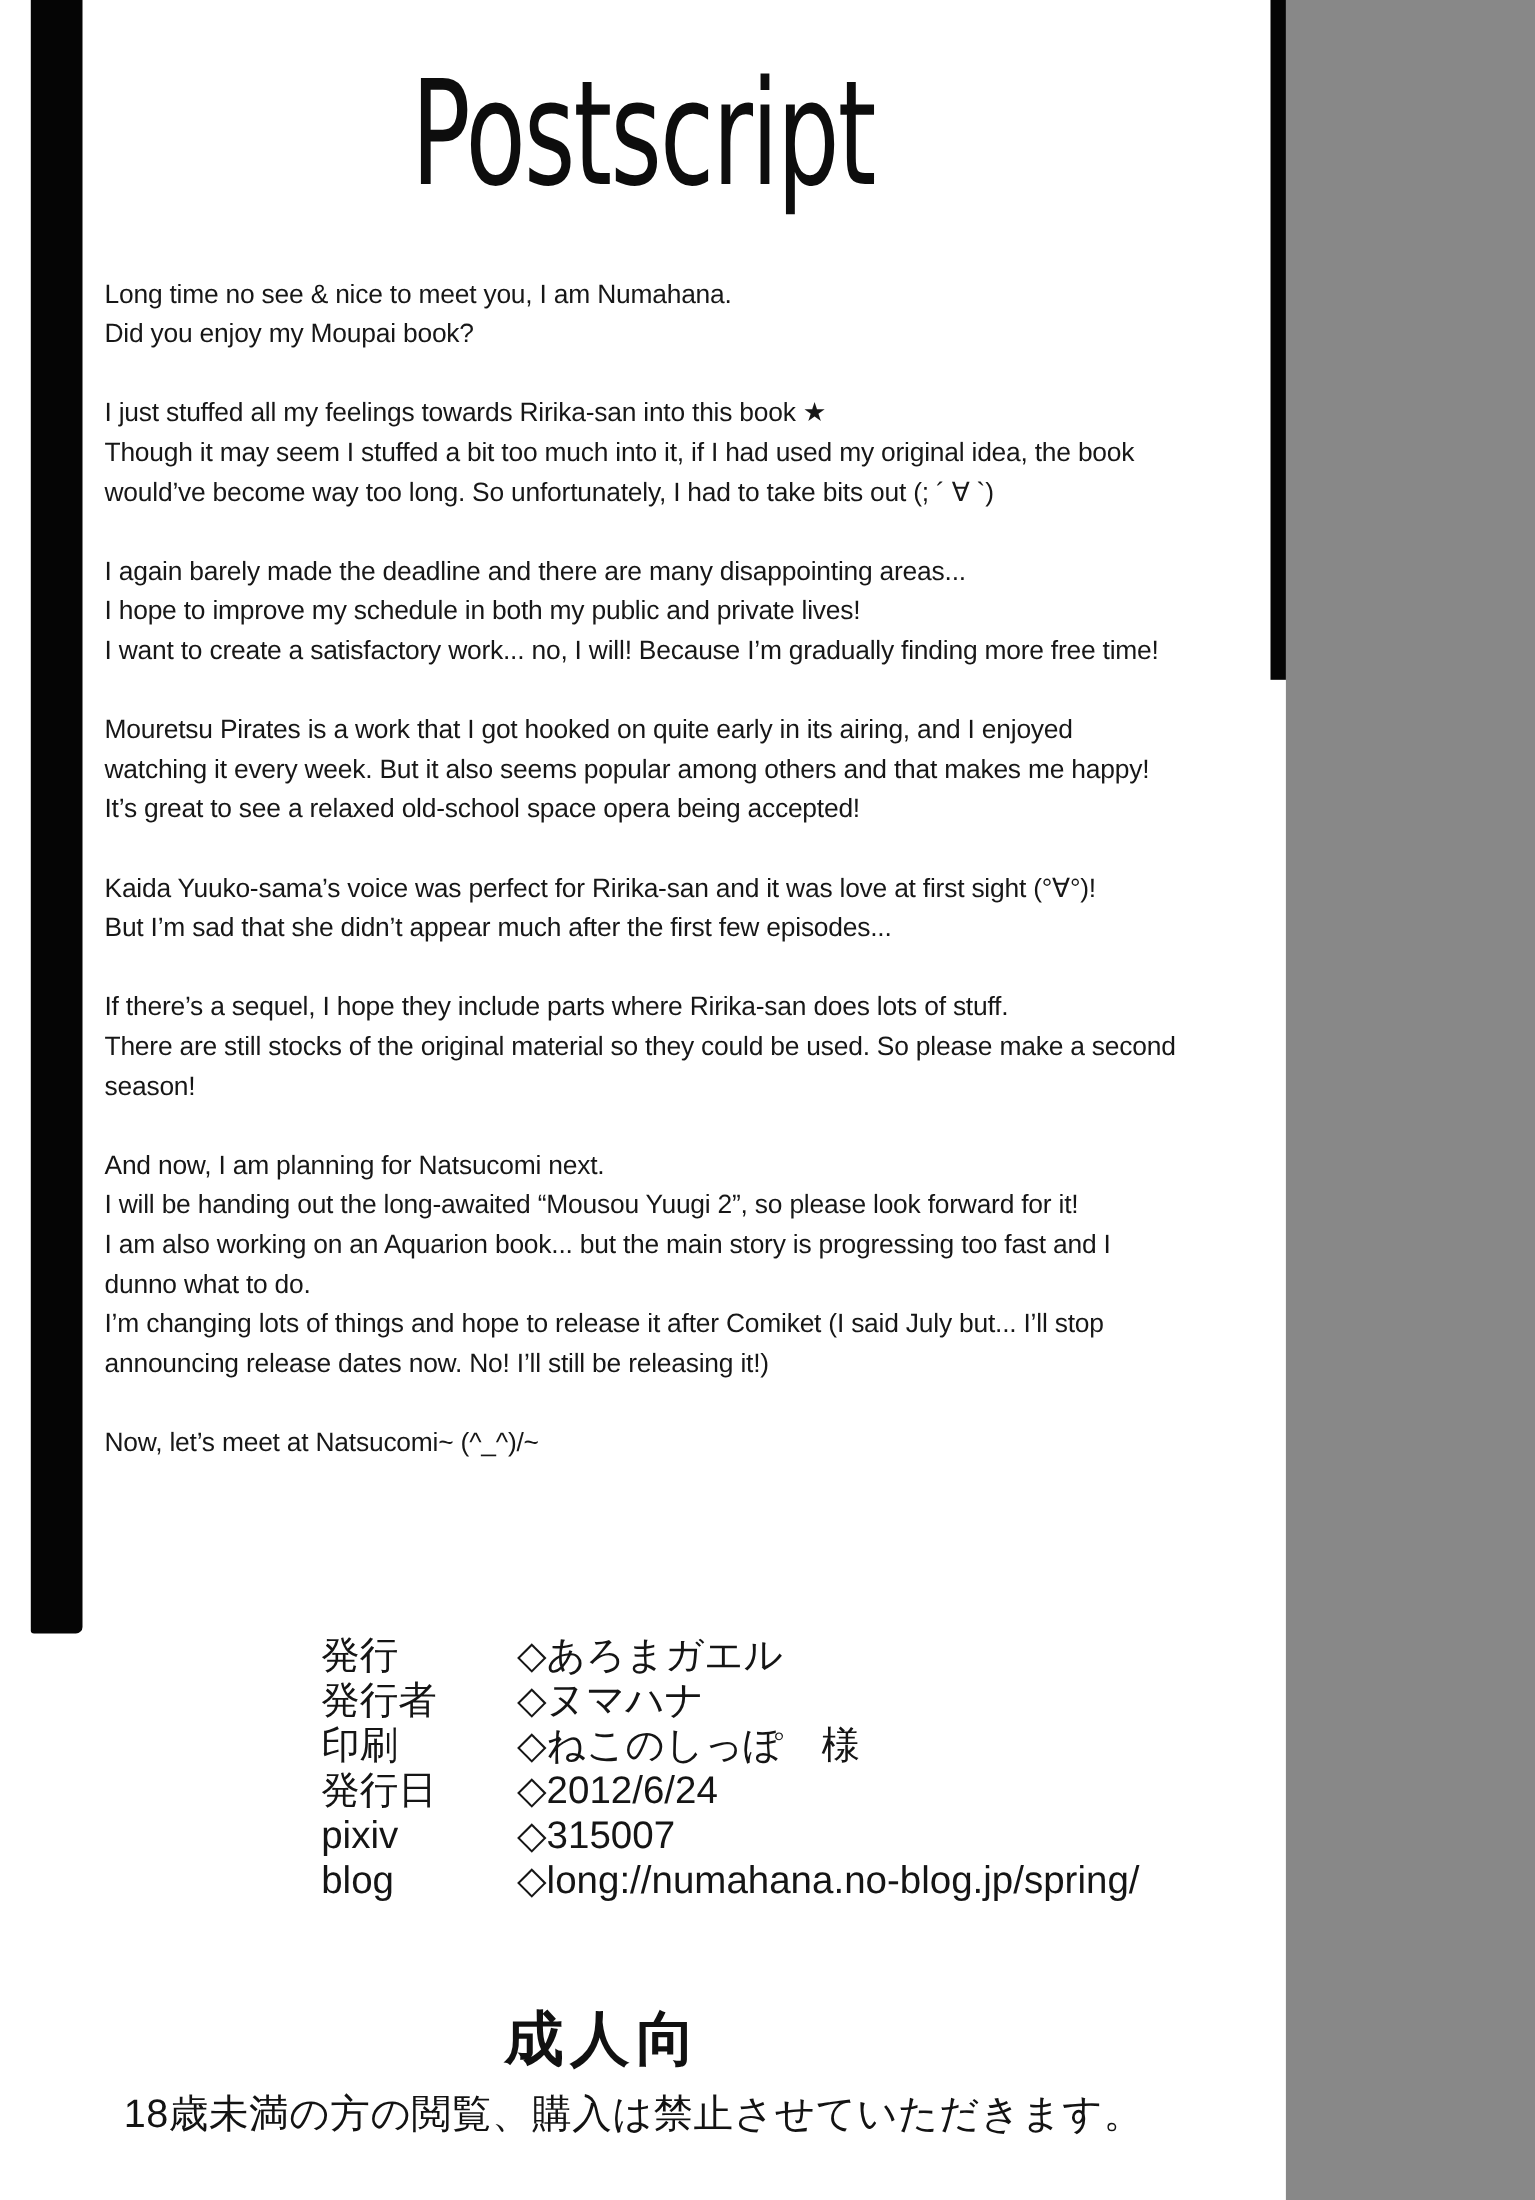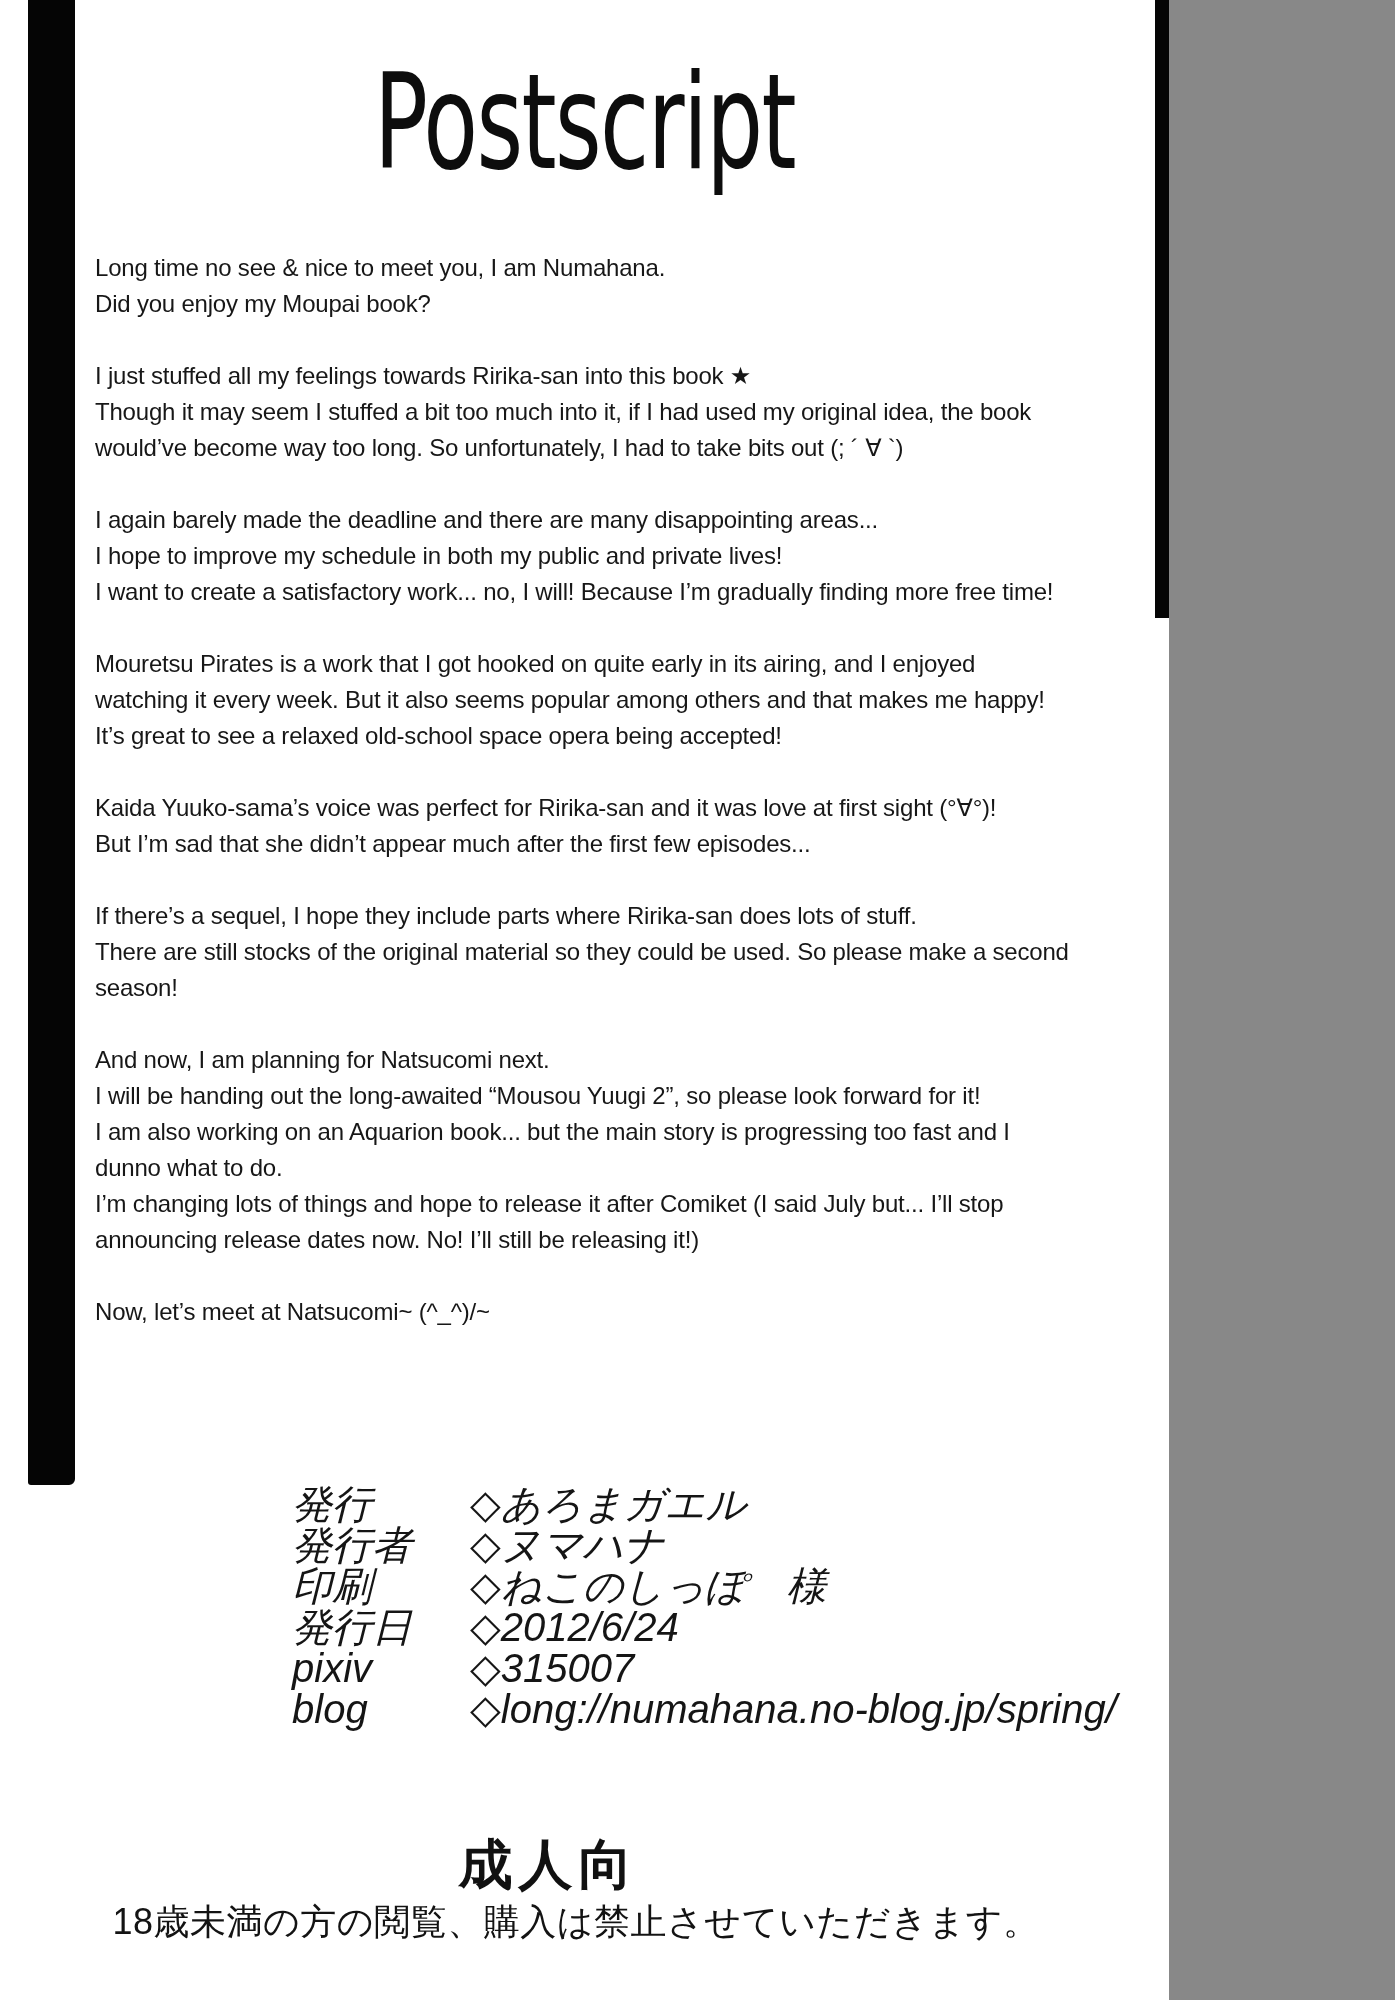--- a/index.html
+++ b/index.html
@@ -33,27 +33,27 @@
     color:#171717;
   }
   .jp-book-title{
     position:absolute;left:362px;top:1352px;margin:0;
     font-family:"DejaVu Sans",sans-serif;
     font-size:66px;font-weight:bold;letter-spacing:3px;
     color:#0d0d0d;white-space:nowrap;
   }
   .colophon{
     position:absolute;left:292px;top:1484px;
-    font-size:40px;color:#151515;font-style:italic;
+    font-size:35px;color:#151515;
   }
   .colophon-row{height:41px;line-height:41px;white-space:nowrap;}
   .colophon-label{display:inline-block;width:178px;}
   .colophon-value{display:inline-block;}
   .rating-heading{
-    position:absolute;left:0;right:0;top:1814px;margin:15px;
+    position:absolute;left:0;right:0;top:1814px;margin:4px;
     padding-right:72px;
     text-align:center;
     font-size:54px;font-weight:bold;letter-spacing:6px;
     color:#111;
   }
   .rating-warning{
     position:absolute;left:0;right:0;top:1898px;margin:0;
     padding-right:46px;
     text-align:center;
     font-size:36px;letter-spacing:0.5px;

